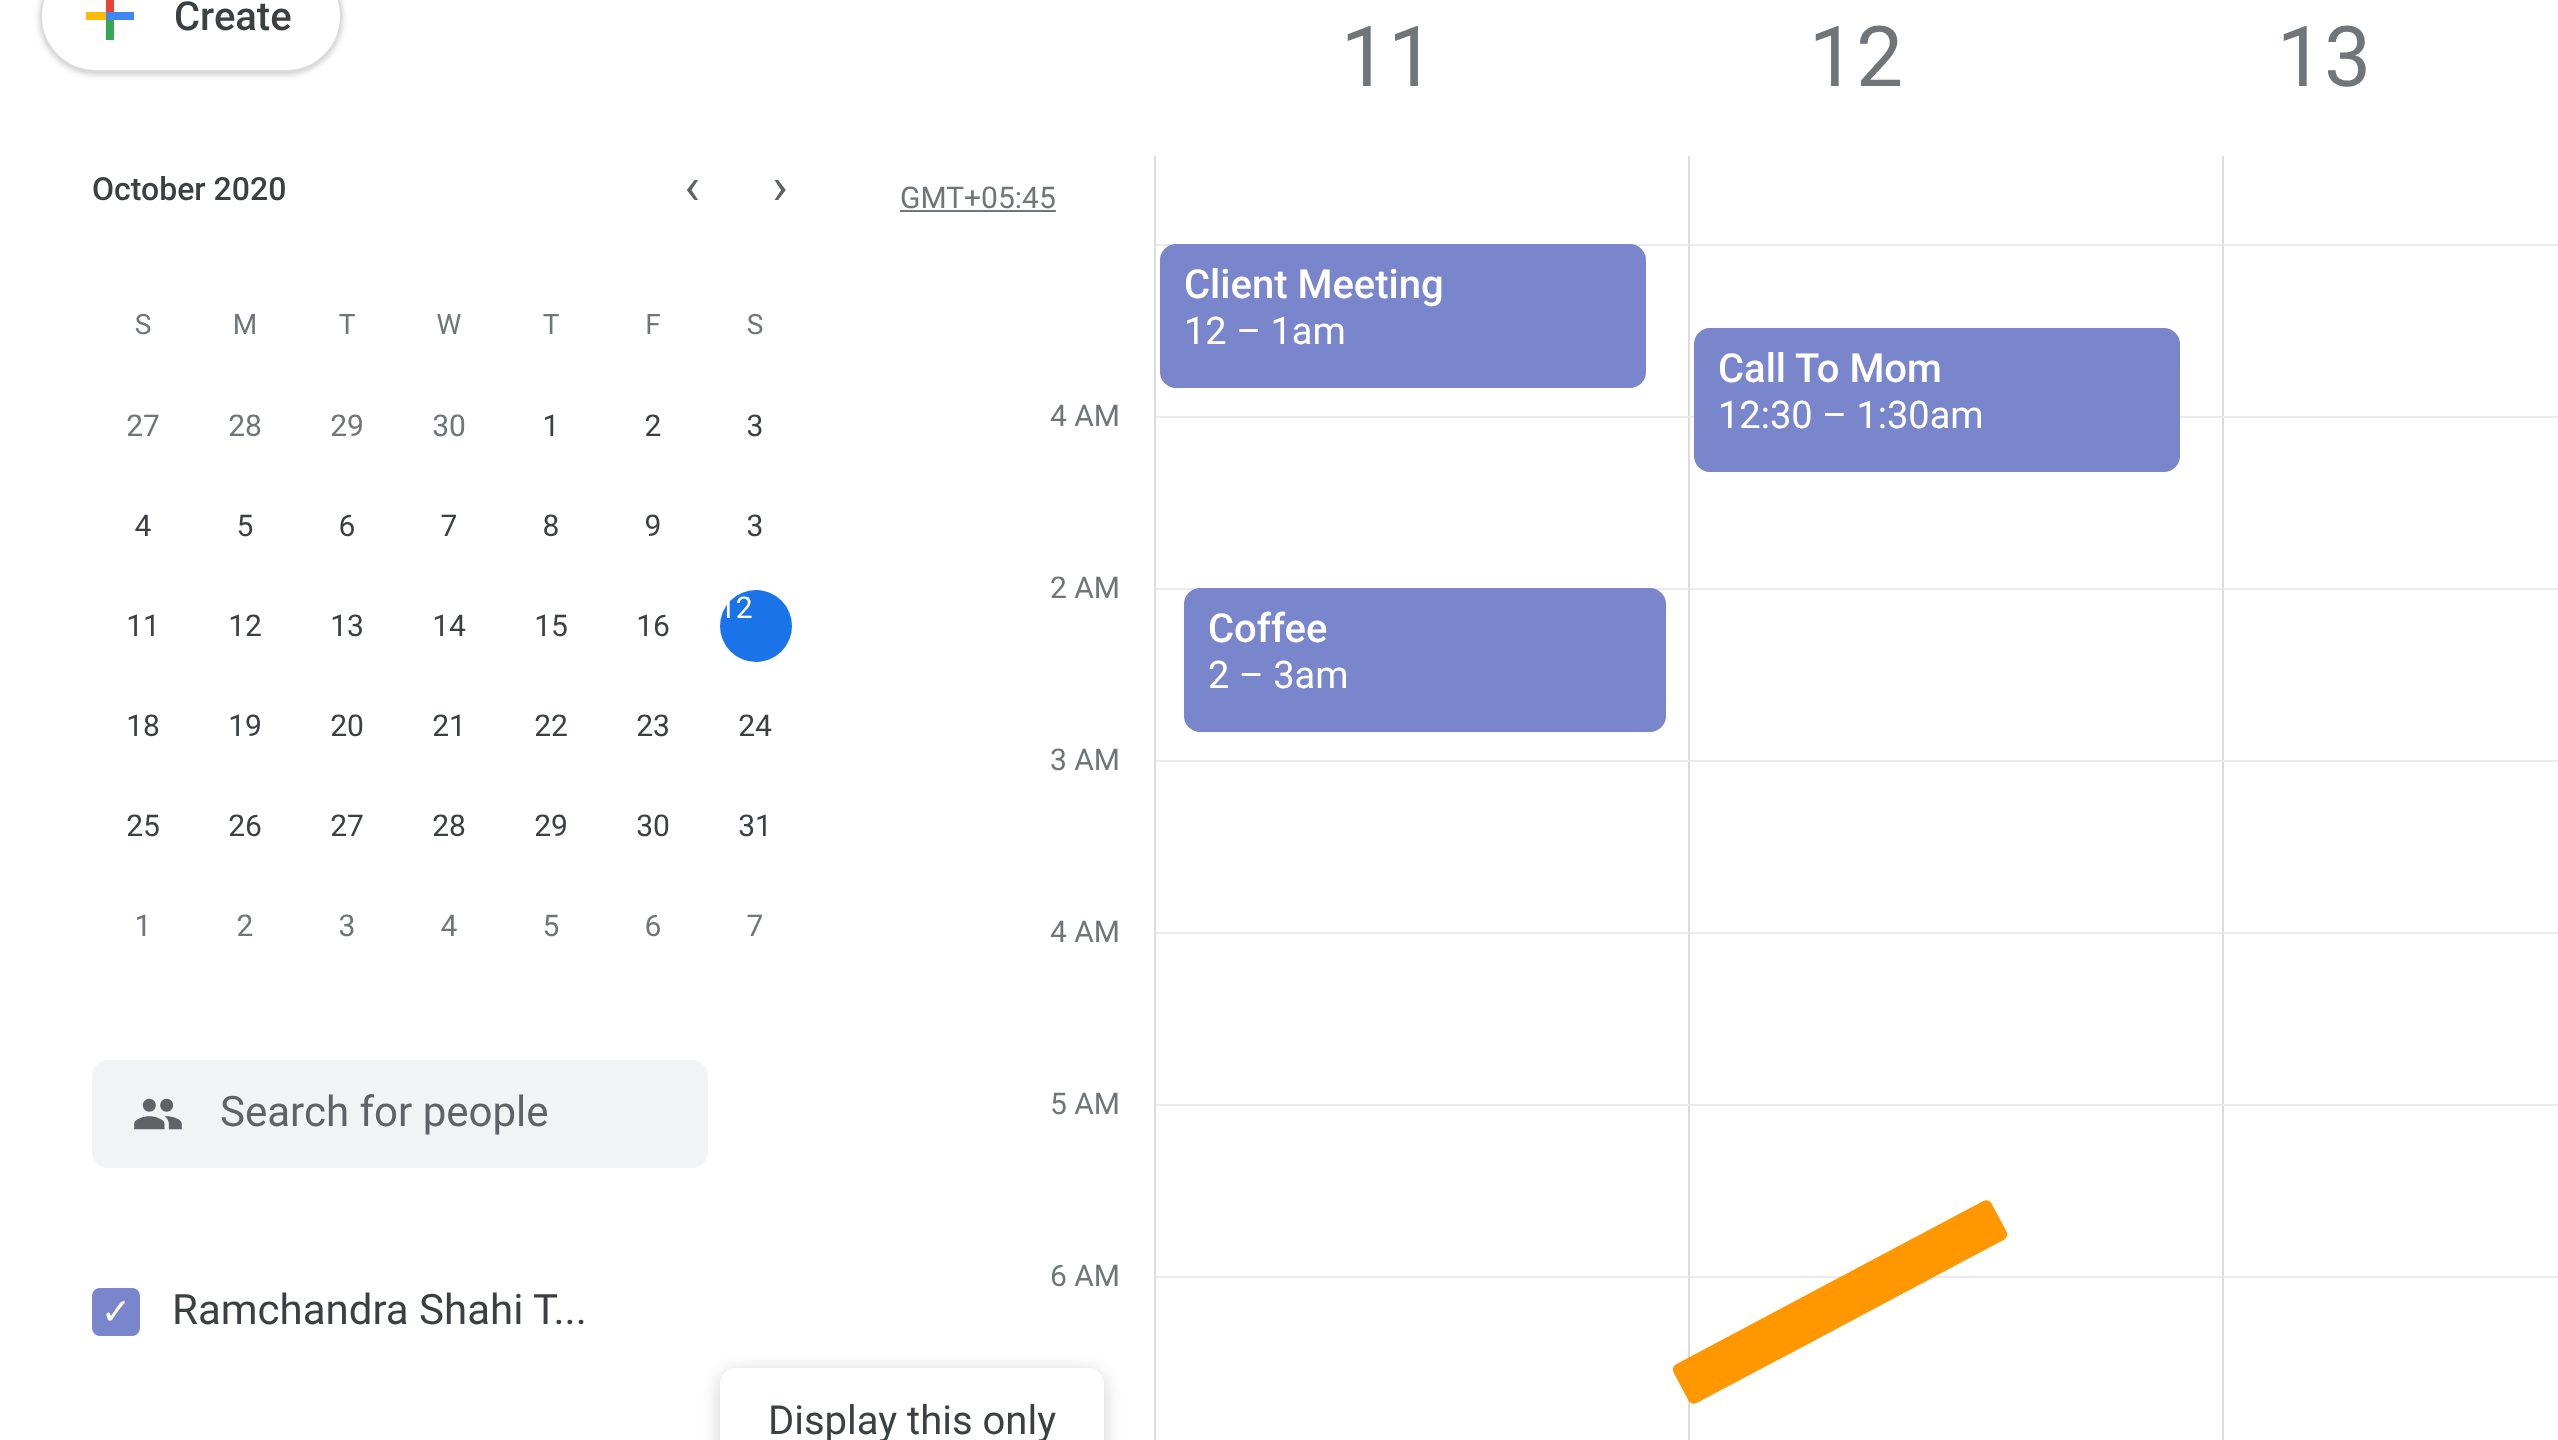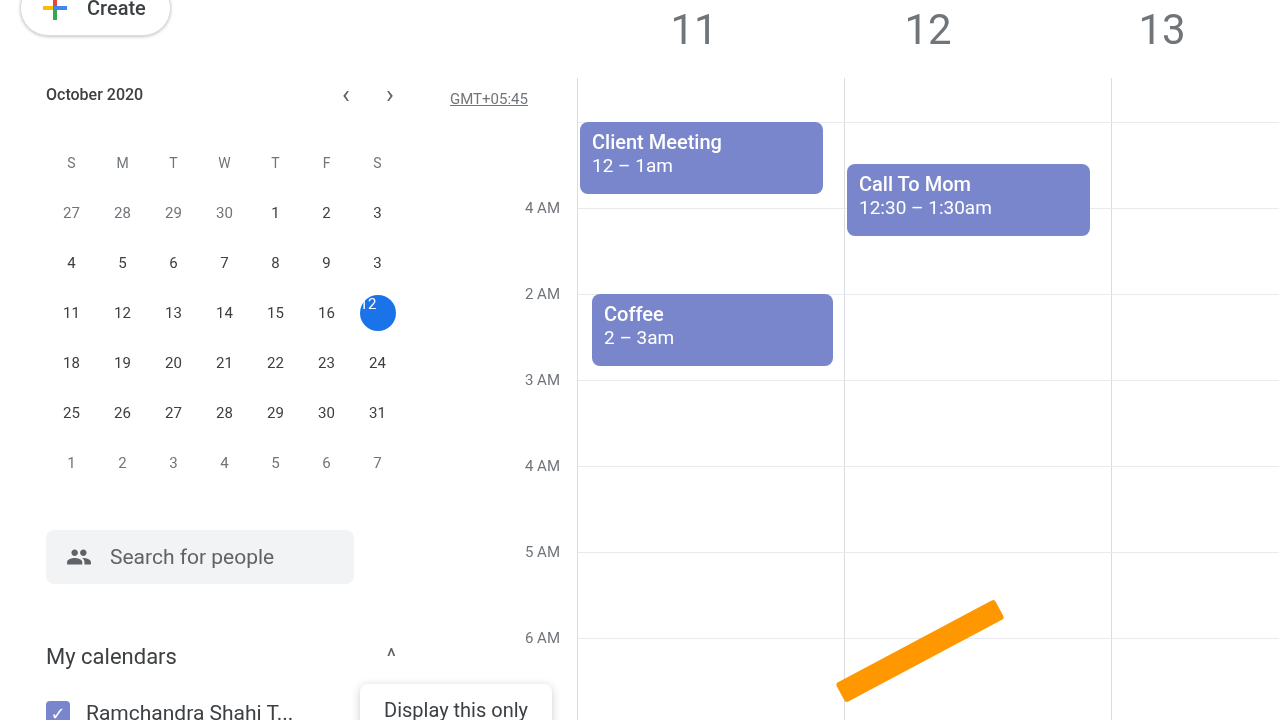--- a/index.html
+++ b/index.html
@@ -150,24 +150,20 @@
   </div>
 
   <div class="search-people">
     <svg class="icon" width="26" height="26" viewBox="0 0 24 24" fill="#5f6368">
       <path d="M16 11c1.66 0 3-1.34 3-3s-1.34-3-3-3-3 1.34-3 3 1.34 3 3 3zm-8 0c1.66 0 3-1.34 3-3S9.66 5 8 5 5 6.34 5 8s1.34 3 3 3zm0 2c-2.33 0-7 1.17-7 3.5V19h14v-2.5c0-2.33-4.67-3.5-7-3.5zm8 0c-.29 0-.62.02-.97.05 1.16.84 1.97 1.97 1.97 3.45V19h6v-2.5c0-2.33-4.67-3.5-7-3.5z"></path>
     </svg>
     <span class="placeholder">Search for people</span>
   </div>
 
   <div class="my-cals">
-    <div class="header">
-      <span class="label">My calendars</span>
-      <span class="chev">^</span>
-    </div>
     <div class="cal-item">
       <span class="cb">✓</span>
       <span class="name">Ramchandra Shahi T...</span>
     </div>
   </div>
 </div>
 
 <div class="context-menu">
   <span>Display this only</span>
 </div>

